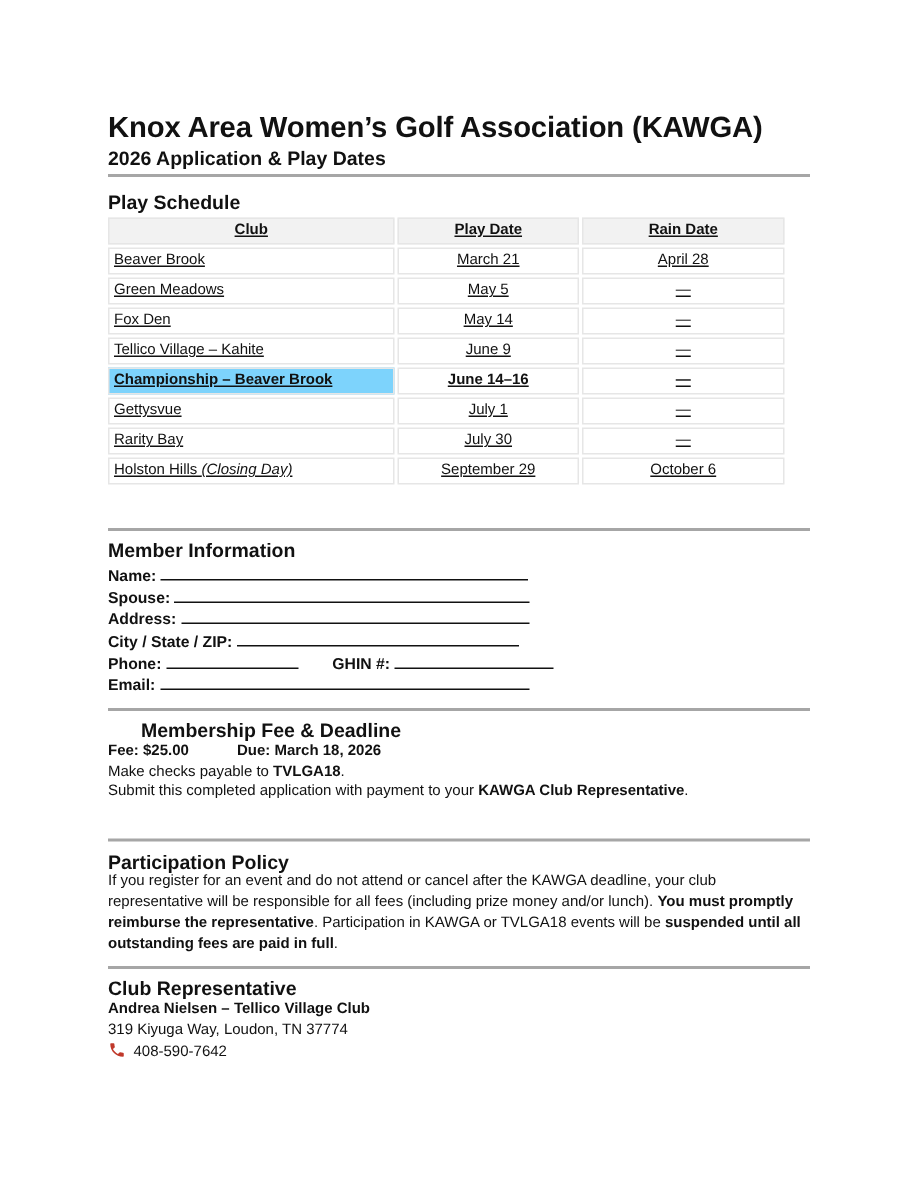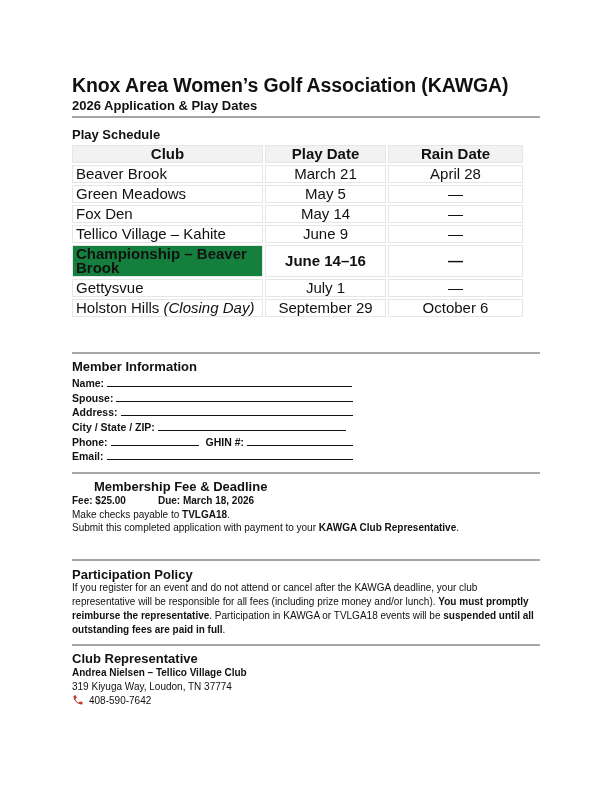--- a/index.html
+++ b/index.html
@@ -2,28 +2,28 @@
 <html><head>
 <meta charset="utf-8">
 <style>
   html, body { margin: 0; padding: 0; background: #ffffff; }
   body { width: 612px; height: 792px; position: relative; font-family: "Liberation Sans", "DejaVu Sans", sans-serif; color: #111; overflow: hidden; }
   .page { position: absolute; left: 72px; top: 0; width: 468px; }
   .title { position: absolute; top: 74px; left: 0; font-size: 19.5px; font-weight: bold; letter-spacing: -0.1px; white-space: nowrap; }
   .subtitle { position: absolute; top: 98px; left: 0; font-size: 13px; font-weight: bold; white-space: nowrap; }
   .divider { position: absolute; left: 0; width: 468px; height: 2px; background: #a6a6a6; }
   .h2 { position: absolute; left: 0; font-size: 13px; font-weight: bold; white-space: nowrap; }
-  table.sched { position: absolute; top: 143px; left: -2px; width: 455px; border-collapse: separate; border-spacing: 2px; font-size: 15px; }
+  table.sched { position: absolute; top: 143px; left: -2px; width: 455px; border-collapse: separate; border-spacing: 2px; font-size: 10px; text-decoration: underline; }
   table.sched th, table.sched td { border: 1px solid #e6e6e6; height: 14px; padding: 1px 3px; line-height: 14px; }
   table.sched th { background: #f2f2f2; font-weight: bold; text-align: center; }
   table.sched td.c1 { text-align: left; width: 183px; }
   table.sched td.c2, table.sched td.c3 { text-align: center; }
   table.sched td.c2 { width: 113px; }
   tr.highlight td { font-weight: bold; }
-  tr.highlight td.c1 { background: #15803d; }
+  tr.highlight td.c1 { background: #7dd3fc; }
   .form-line { position: absolute; left: 0; font-size: 10.5px; font-weight: bold; white-space: nowrap; line-height: 14px; }
   .blank { display: inline-block; border-bottom: 1px solid #111; height: 11px; vertical-align: baseline; margin-left: 3px; }
   .text-line { position: absolute; left: 0; font-size: 10px; white-space: nowrap; line-height: 14px; }
   .bold { font-weight: bold; }
   .para { position: absolute; left: 0; width: 470px; font-size: 10px; line-height: 14px; }
   .phone-icon { display: inline-block; width: 12px; height: 12px; vertical-align: -2px; margin-right: 5px; }
 </style>
 </head>
 <body>
 
@@ -67,20 +67,25 @@
         <td class="c1">Championship – Beaver Brook</td>
         <td class="c2">June 14–16</td>
         <td class="c3">—</td>
       </tr>
       <tr>
         <td class="c1">Gettysvue</td>
         <td class="c2">July 1</td>
         <td class="c3">—</td>
       </tr>
       <tr>
+        <td class="c1">Rarity Bay</td>
+        <td class="c2">July 30</td>
+        <td class="c3">—</td>
+      </tr>
+      <tr>
         <td class="c1"><span>Holston Hills </span><i>(Closing Day)</i></td>
         <td class="c2">September 29</td>
         <td class="c3">October 6</td>
       </tr>
     </tbody>
   </table>
 
   <div class="divider" style="top:352px;"></div>
 
   <div class="h2" style="top:359px;">Member Information</div>
@@ -92,21 +97,21 @@
     <span>Spouse:</span><span class="blank" style="width:237px;"></span>
   </div>
   <div class="form-line" style="top:404px;">
     <span>Address:</span><span class="blank" style="width:232px;"></span>
   </div>
   <div class="form-line" style="top:419px;">
     <span>City / State / ZIP:</span><span class="blank" style="width:188px;"></span>
   </div>
   <div class="form-line" style="top:434px;">
     <span>Phone:</span><span class="blank" style="width:88px;"></span>
-    <span style="margin-left:4px;">GHIN #:</span><span class="blank" style="width:106px;"></span>
+    <span style="margin-left:20px;">GHIN #:</span><span class="blank" style="width:106px;"></span>
   </div>
   <div class="form-line" style="top:448px;">
     <span>Email:</span><span class="blank" style="width:246px;"></span>
   </div>
 
   <div class="divider" style="top:472px;"></div>
 
   <div class="h2" style="top:479px;margin-left:22px;">Membership Fee &amp; Deadline</div>
   <div class="text-line bold" style="top:494px;text-align:center;">
     <span>Fee: $25.00</span><span style="display:inline-block;width:32px;"></span><span>Due: March 18, 2026</span>

